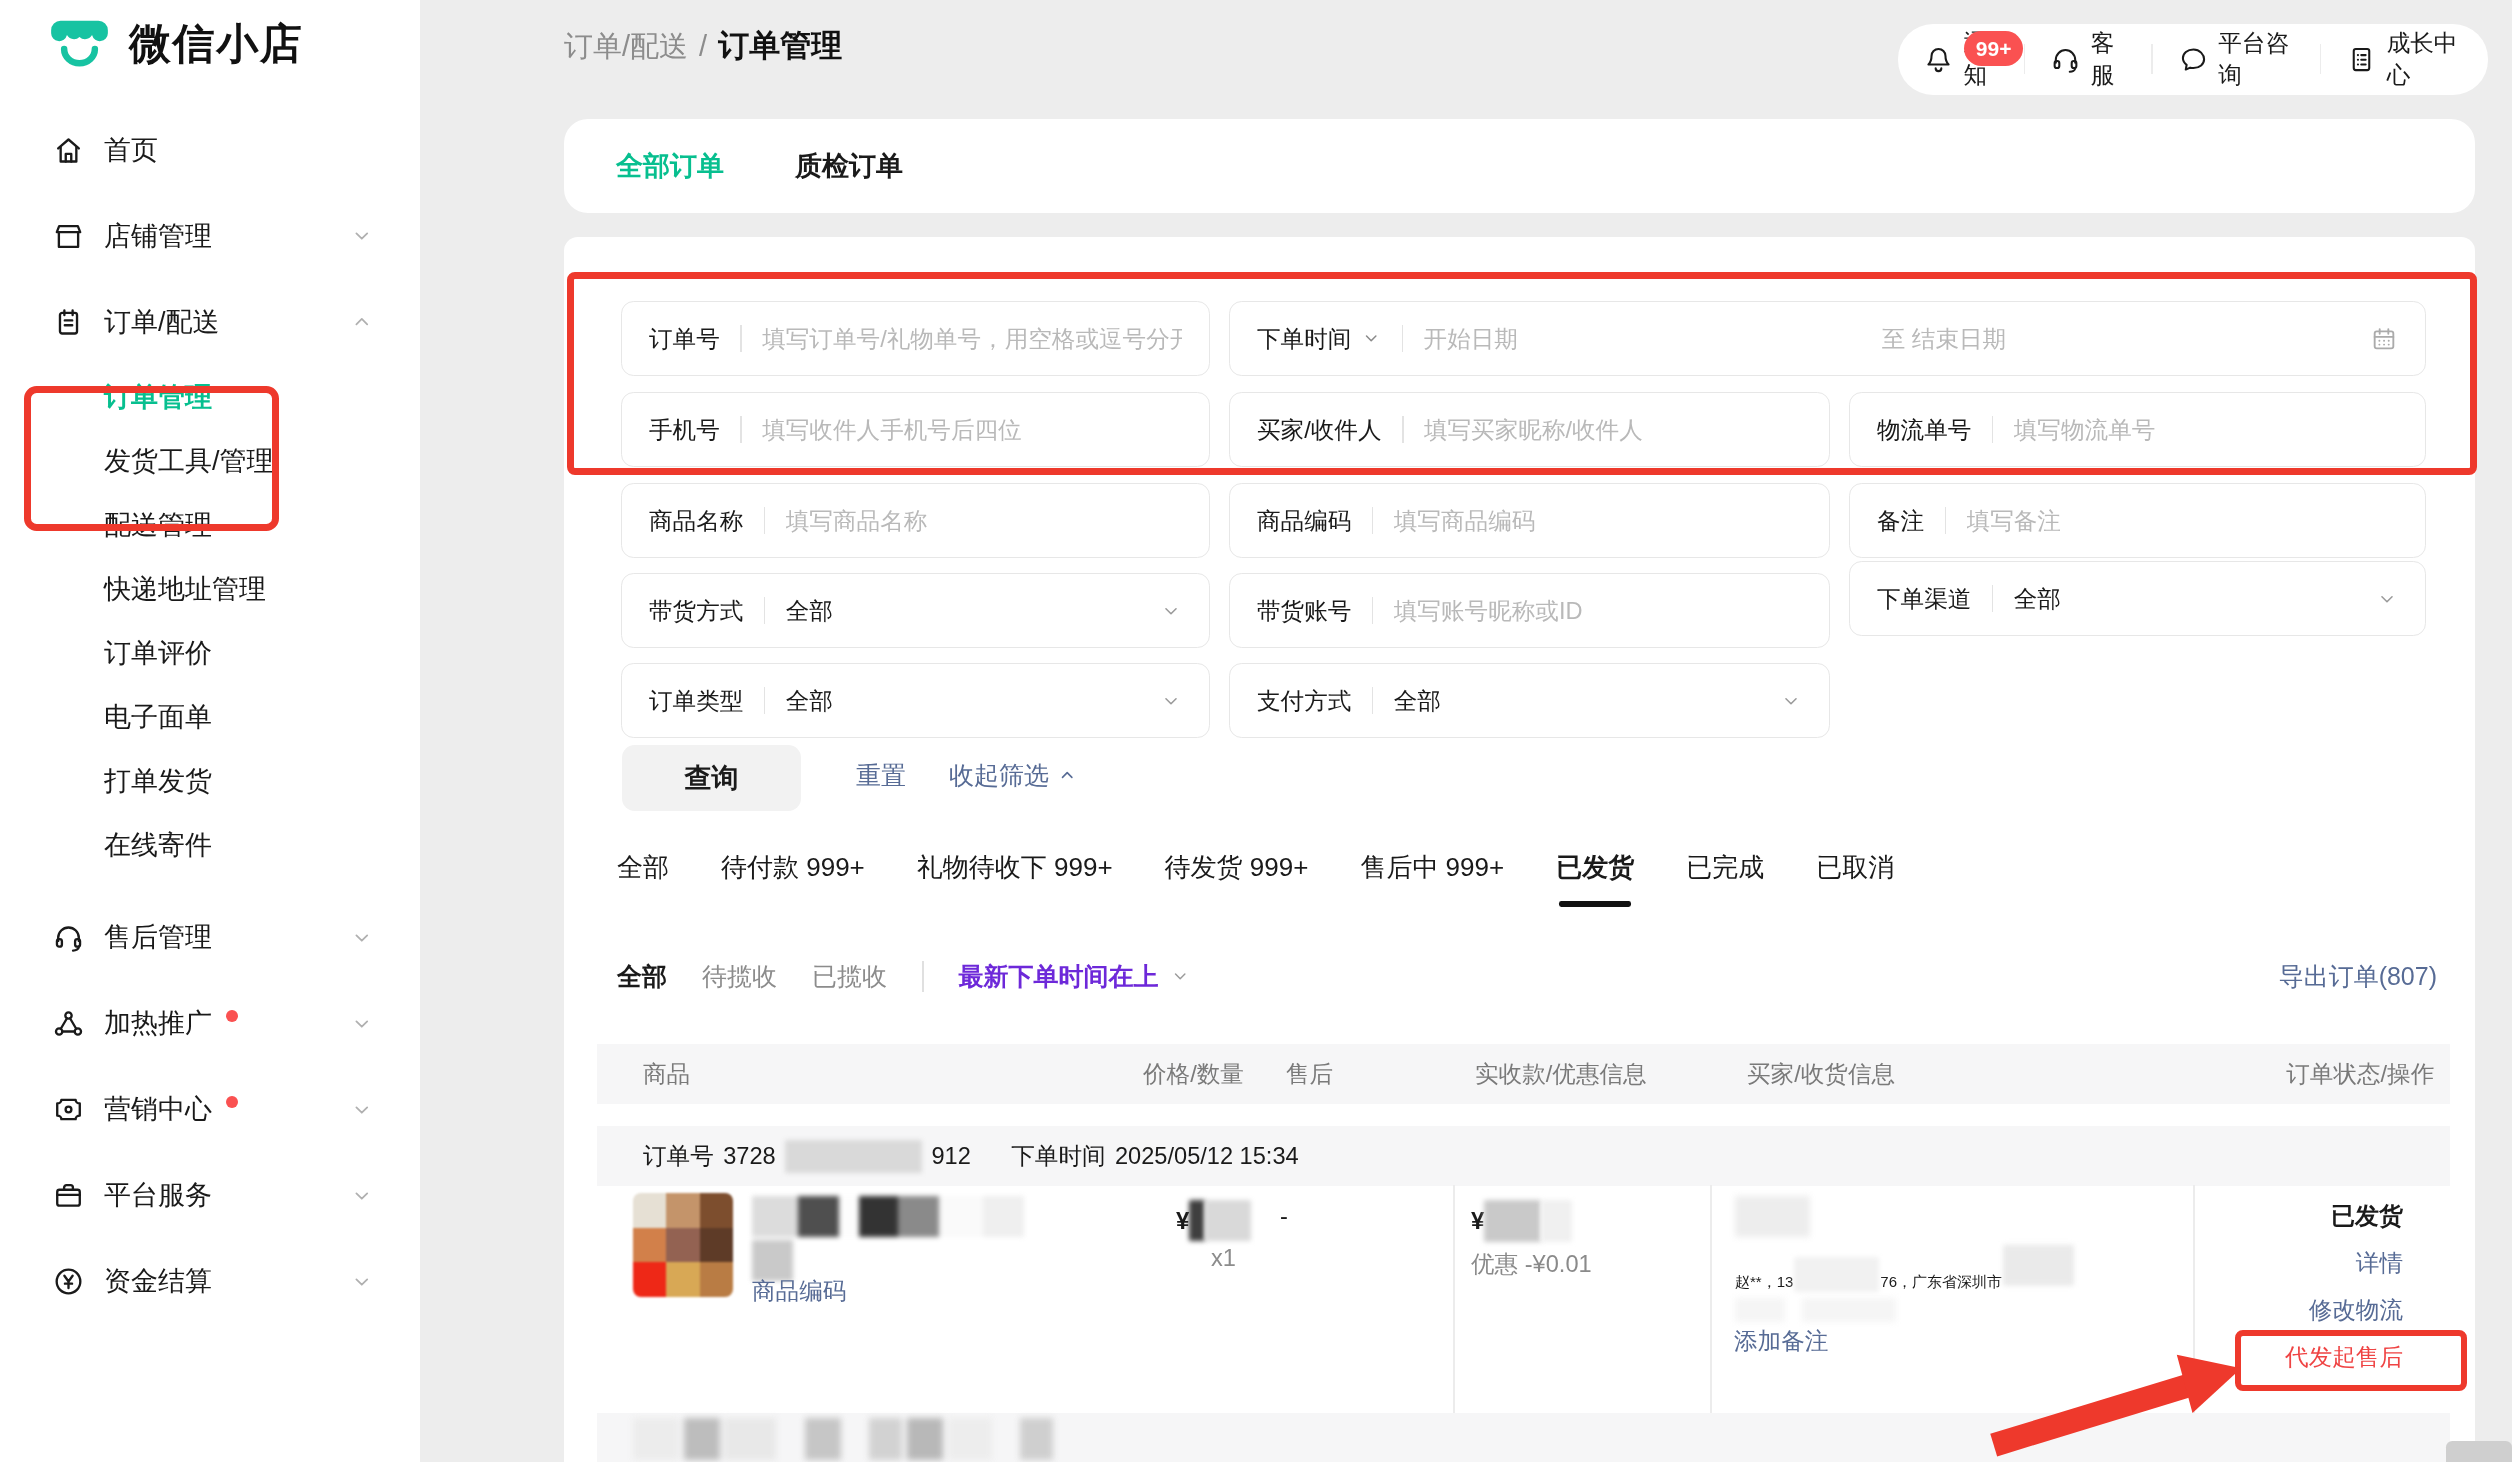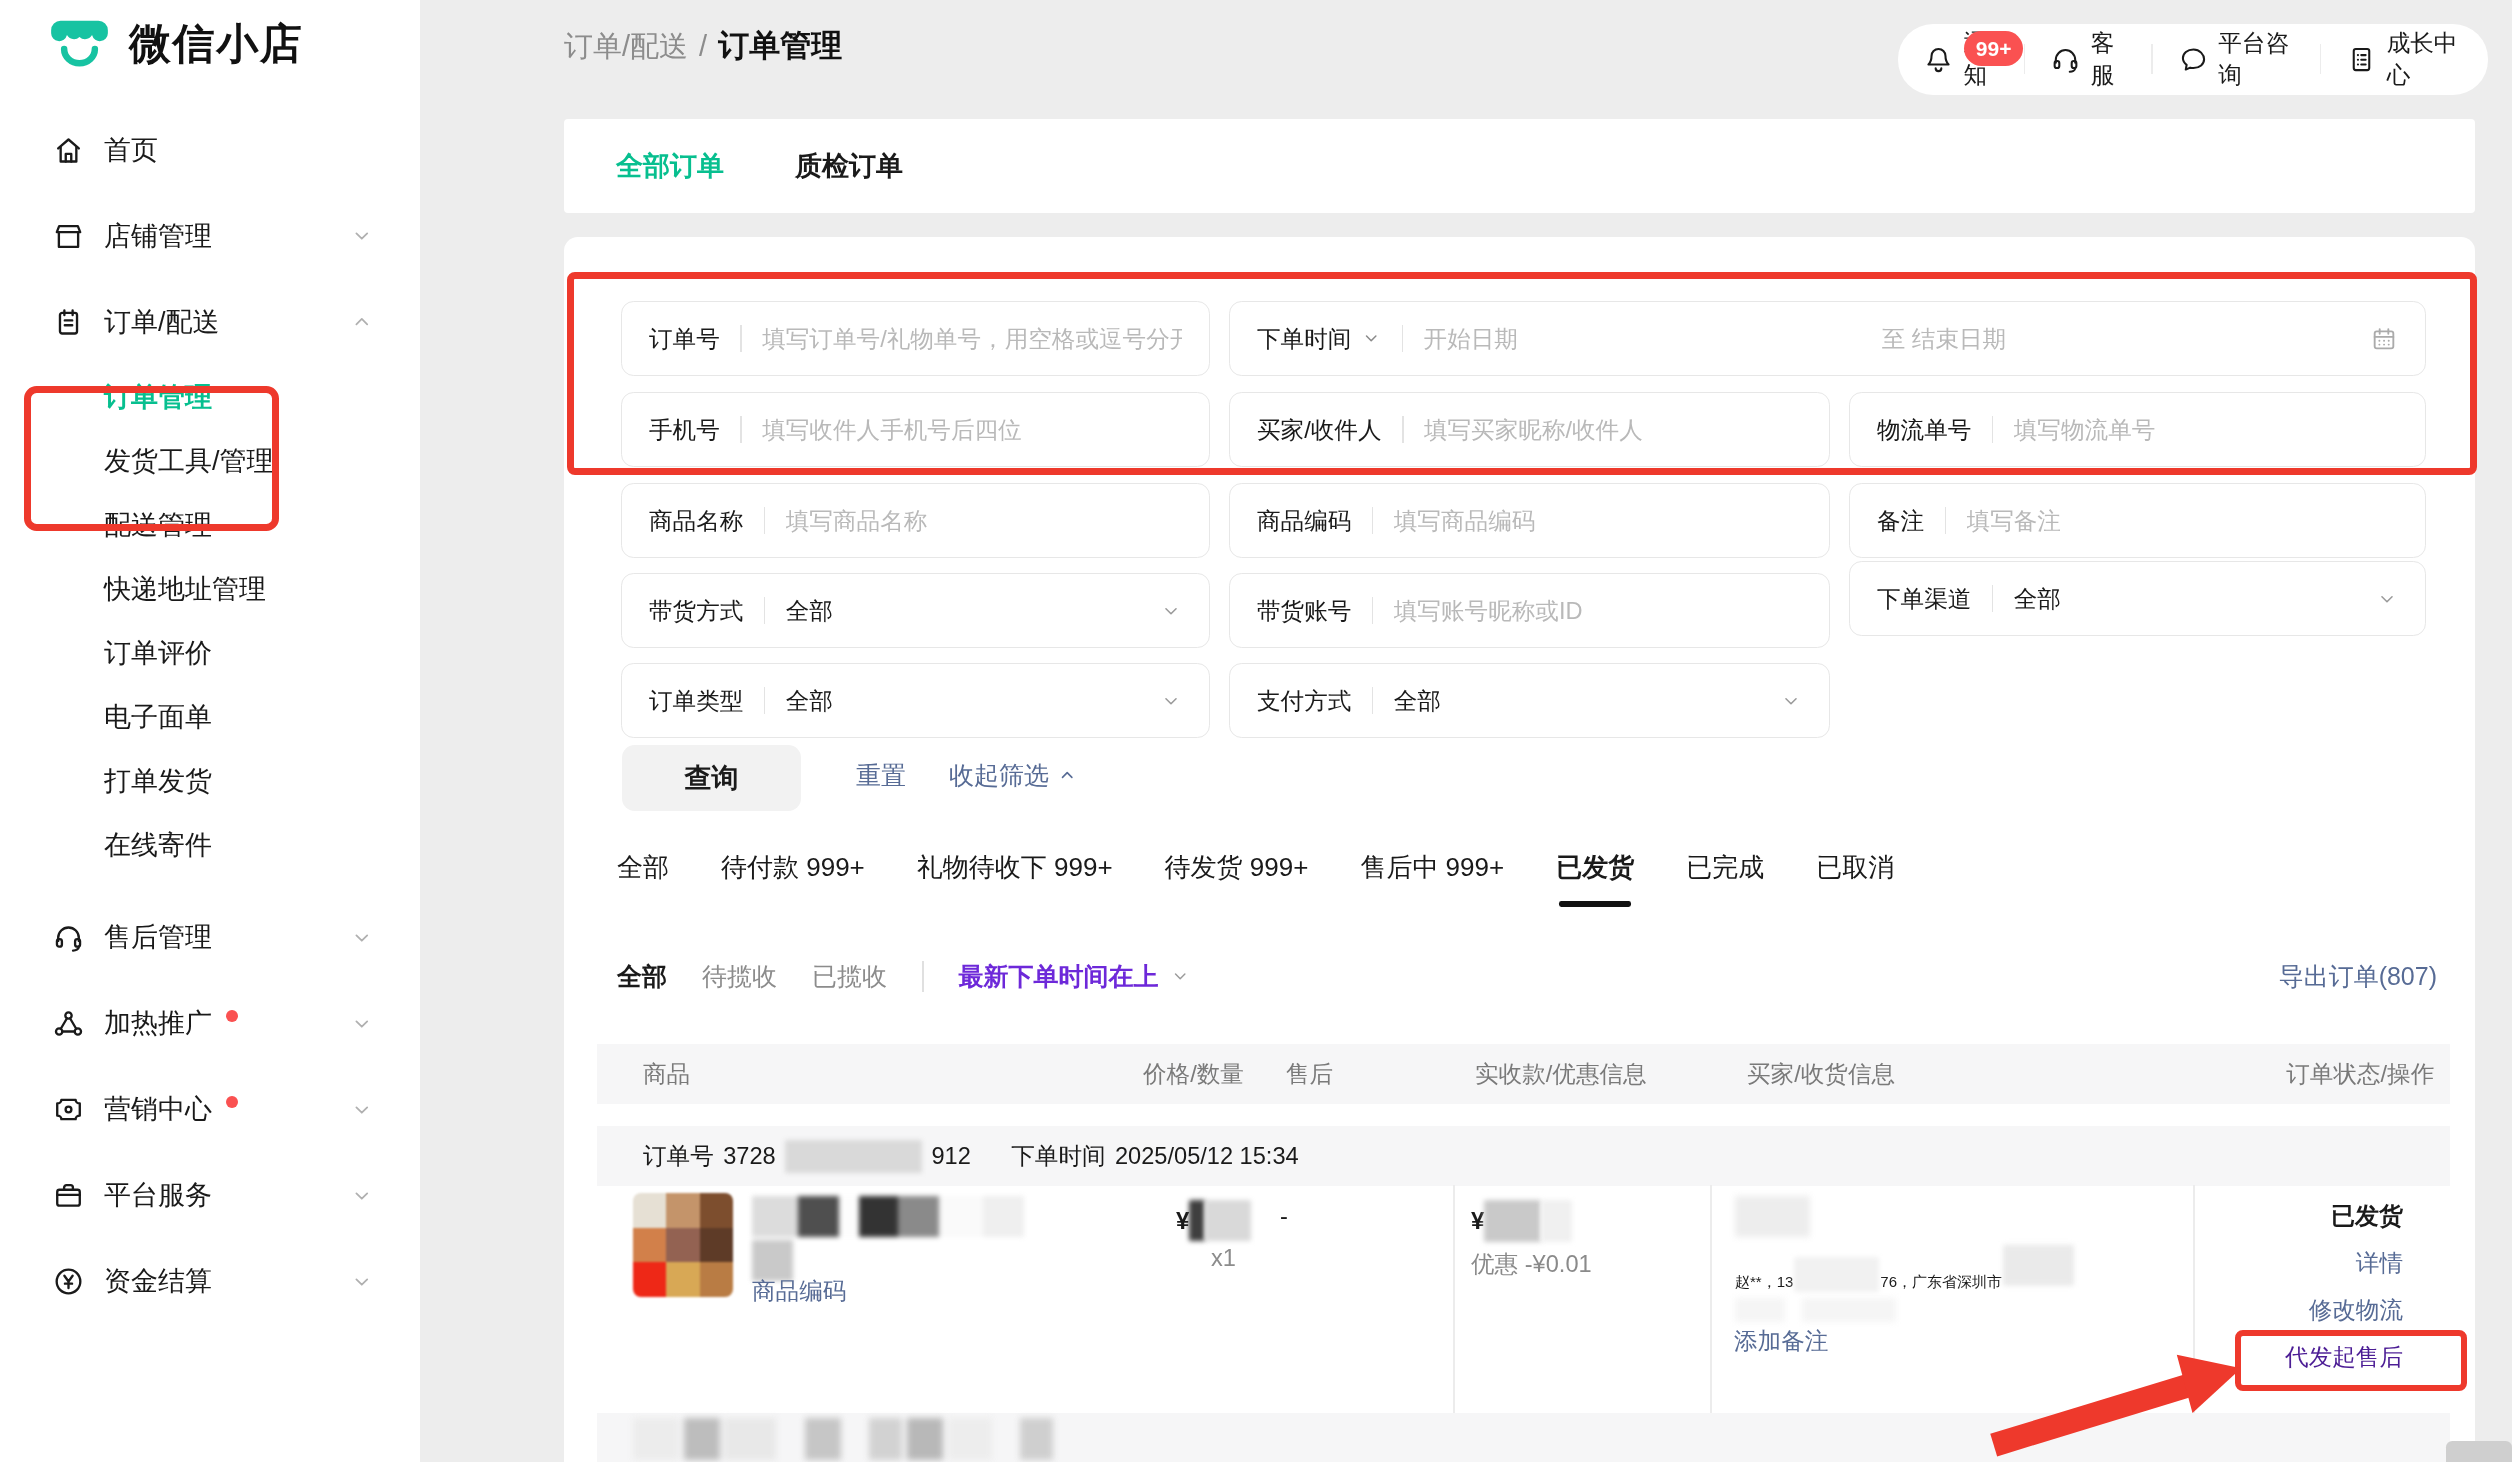--- a/index.html
+++ b/index.html
@@ -23,21 +23,21 @@
   
   .main { position:absolute; left:420px; top:0; right:0; bottom:0; }
   .breadcrumb { position:absolute; left:144px; top:25px; font-size:29px; color:#8c8c8c; display:flex; gap:11px; align-items:baseline; }
   .crumb-current { color:#111; font-weight:700; font-size:31px; }
 
   .topbar { position:absolute; left:1478px; top:23.6px; width:590px; height:71px; background:#fff; border-radius:35px; display:flex; align-items:center; justify-content:center; font-size:23.6px; color:#1a1a1a; }
   .tb-item { display:flex; align-items:center; gap:9.4px; padding:0 25px; position:relative; height:100%; cursor:pointer; }
   .tb-sep { width:1.6px; height:30px; background:#ececec; flex:none; }
   .tb-badge { position:absolute; left:66px; top:7.9px; background:#fa5151; color:#fff; font-size:21px; font-weight:700; height:35px; line-height:35px; padding:0 11.8px; border-radius:19px; z-index:2; }
 
-  .tab-card { position:absolute; left:144px; top:119px; width:1911px; height:94px; background:#fff; border-radius:4px; display:flex; align-items:center; padding-left:52px; gap:71px; font-size:27px; font-weight:600; }
+  .tab-card { position:absolute; left:144px; top:119px; width:1911px; height:94px; background:#fff; border-radius:24px; display:flex; align-items:center; padding-left:52px; gap:71px; font-size:27px; font-weight:600; }
   .tab { color:#1a1a1a; cursor:pointer; }
   .tab.active { color:#07bf8f; }
 
   .filter-card { position:absolute; left:144px; top:237px; width:1911px; height:1256px; background:#fff; border-radius:14px; overflow:hidden; }
 
   .field { position:absolute; height:75px; border:1.6px solid #e7e7e7; border-radius:12.6px; display:flex; align-items:center; padding:0 27px; font-size:23.6px; background:#fff; }
   .field .lbl { color:#1a1a1a; white-space:nowrap; }
   .field .vdiv { width:1.6px; height:27px; background:#e3e3e3; margin:0 20.4px; flex:none; }
   .field .ph { color:#b9b9b9; white-space:nowrap; overflow:hidden; }
   .field .val { color:#1a1a1a; font-weight:500; }
@@ -102,21 +102,21 @@
   .r1 { width:85px; height:35px; background:#f1f1f1; }
   .r2 { width:71px; height:41px; background:#eaeaea; transform:translateY(-6.3px); }
   .b-blur2 { position:absolute; left:1171px; top:1061px; display:flex; gap:17.3px; filter:blur(3.1px); }
   .b-blur2 span { display:inline-block; height:23.6px; background:#f5f5f5; }
   .b-remark { position:absolute; left:1170px; top:1088px; color:#576b95; font-size:23.6px; cursor:pointer; }
 
   .s-cell { position:absolute; right:72px; text-align:right; white-space:nowrap; }
   .s-status { top:963px; font-weight:700; color:#1a1a1a; font-size:24px; }
   .s-detail { top:1010px; color:#576b95; font-size:23.6px; cursor:pointer; }
   .s-logi { top:1057px; color:#576b95; font-size:23.6px; cursor:pointer; }
-  .s-after { top:1104px; color:#4c1d95; font-size:23.6px; cursor:pointer; }
+  .s-after { top:1104px; color:#ef4444; font-size:23.6px; cursor:pointer; }
 
   .next-strip { position:absolute; left:33px; top:1176px; width:1853px; height:80px; background:#f6f6f7; }
   .ns-row { display:flex; gap:4.7px; margin:4.7px 0 0 36px; filter:blur(3.1px); }
   .ns-row span { display:inline-block; height:42px; }
   .ns-gap { width:19px; }
 
   
   .ann { position:absolute; border:7.9px solid #ee392c; pointer-events:none; }
   .ann-side { left:23.6px; top:386px; width:255px; height:145px; border-radius:12.6px; }
   .ann-filter { left:147px; top:272px; width:1910px; height:203px; border-radius:7.9px; }

